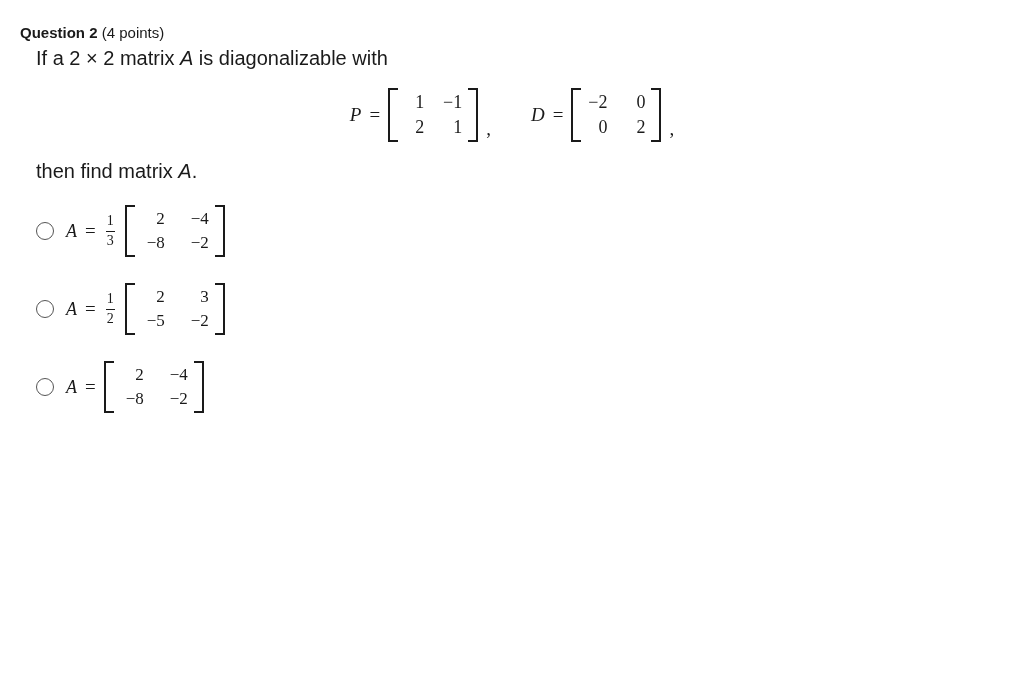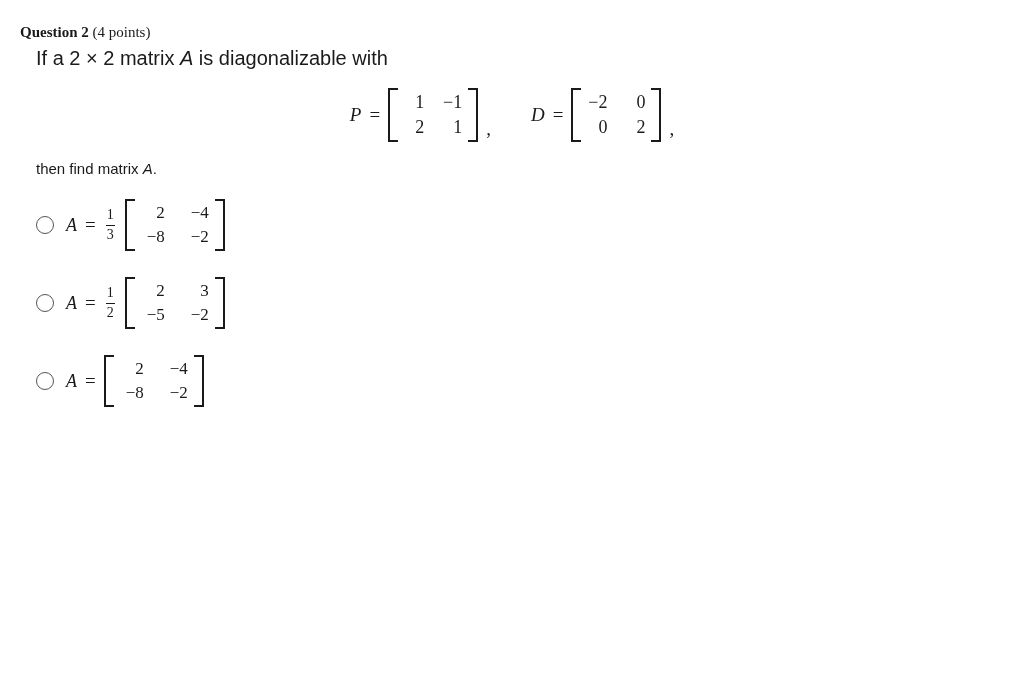--- a/index.html
+++ b/index.html
@@ -12,21 +12,21 @@
       background: #ffffff;
       font-family: Georgia, 'Times New Roman', serif;
       font-size: 16px;
       color: #1a1a1a;
       padding: 24px 20px;
       width: 1024px;
       min-height: 696px;
     }
 
     .question-header {
-      font-family: Liberation Serif, serif;
+      font-family: Liberation Sans, sans-serif;
       font-size: 15px;
       font-weight: bold;
       margin-bottom: 6px;
     }
 
     .question-header .points {
       font-weight: normal;
     }
 
     .question-body {
@@ -97,21 +97,21 @@
     }
 
     .comma {
       font-size: 19px;
       align-self: flex-end;
       padding-bottom: 2px;
     }
 
     .then-find {
       font-family: Arial, sans-serif;
-      font-size: 15px;
+      font-size: 20px;
       margin-left: 16px;
       margin-bottom: 22px;
     }
 
     .answers {
       display: flex;
       flex-direction: column;
       gap: 26px;
       margin-left: 16px;
     }

